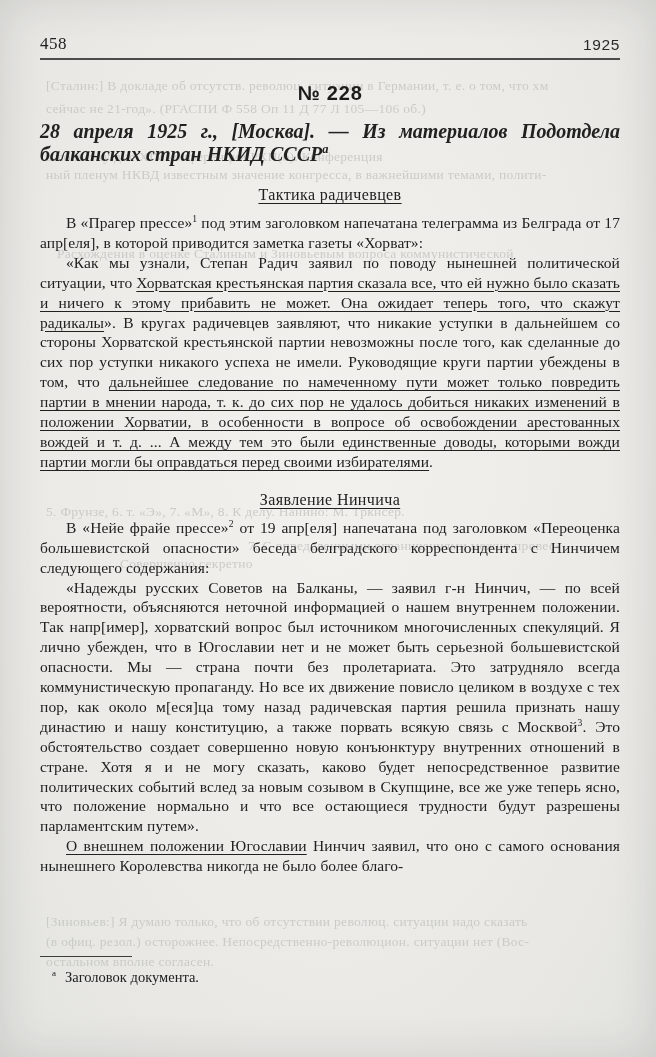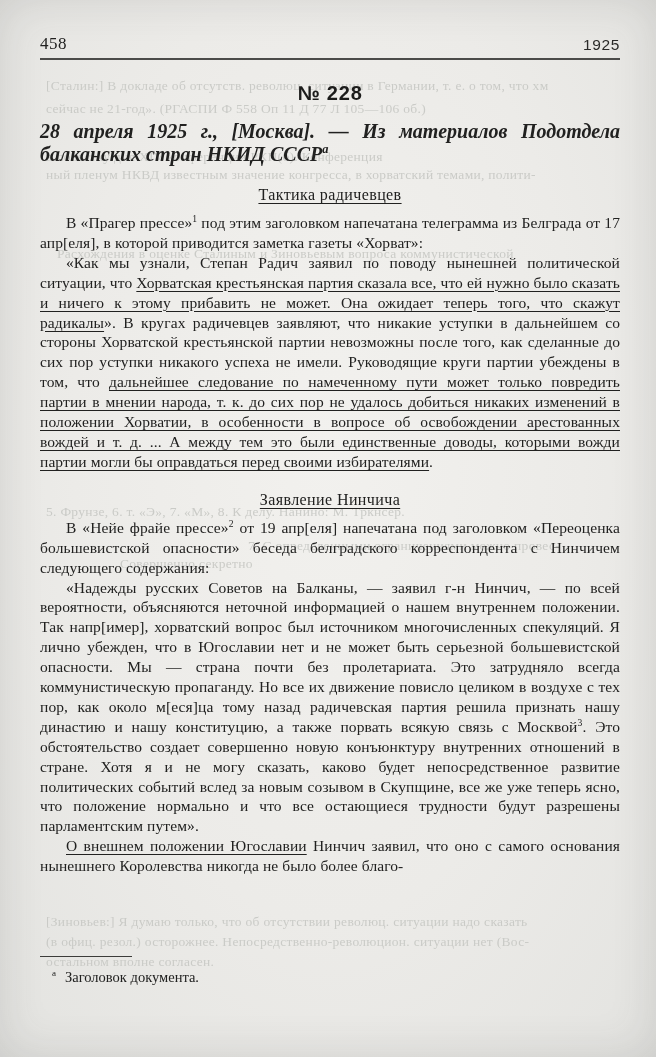--- a/index.html
+++ b/index.html
@@ -51,21 +51,21 @@
 </style>
 </head>
 <body>
 
 <div class="page">
 
   <div class="bleed-layer">
       <span class="bleed" style="left: 46px; top: 78px;">[Сталин:] В докладе об отсутств. революц. ситуации в Германии, т. е. о том, что хм</span>
       <span class="bleed" style="left: 46px; top: 101px;">сейчас не 21-год». (РГАСПИ Ф 558 Оп 11 Д 77 Л 105—106 об.)</span>
       <span class="bleed" style="left: 46px; top: 149px;">в повестку дня XIV конференции РКП(б). Конференция</span>
-      <span class="bleed" style="left: 46px; top: 167px;">ный пленум НКВД известным значение конгресса, в хорватский темами, полити-</span>
+      <span class="bleed" style="left: 46px; top: 167px;">ный пленум НКВД известным значение конгресса, в важнейшими темами, полити-</span>
       <span class="bleed" style="left: 57px; top: 246px;">Расхождения в оценке Сталиным и Зиновьевым вопроса коммунистической</span>
       <span class="bleed" style="left: 46px; top: 504px;">5. Фрунзе, 6. т. «Э», 7. «М», 8. К делу. Нанино: М. Тркнсер.</span>
       <span class="bleed" style="left: 248px; top: 538px;">7. С определенными ограничениями можно провес-</span>
       <span class="bleed" style="left: 120px; top: 556px;">Совершенно секретно</span>
       <span class="bleed" style="left: 46px; top: 914px;">[Зиновьев:] Я думаю только, что об отсутствии революц. ситуации надо сказать</span>
       <span class="bleed" style="left: 46px; top: 934px;">(в офиц. резол.) осторожнее. Непосредственно-революцион. ситуации нет (Вос-</span>
       <span class="bleed" style="left: 46px; top: 954px;">остальном вполне согласен.</span>
     </div>
 
   <div class="content">

